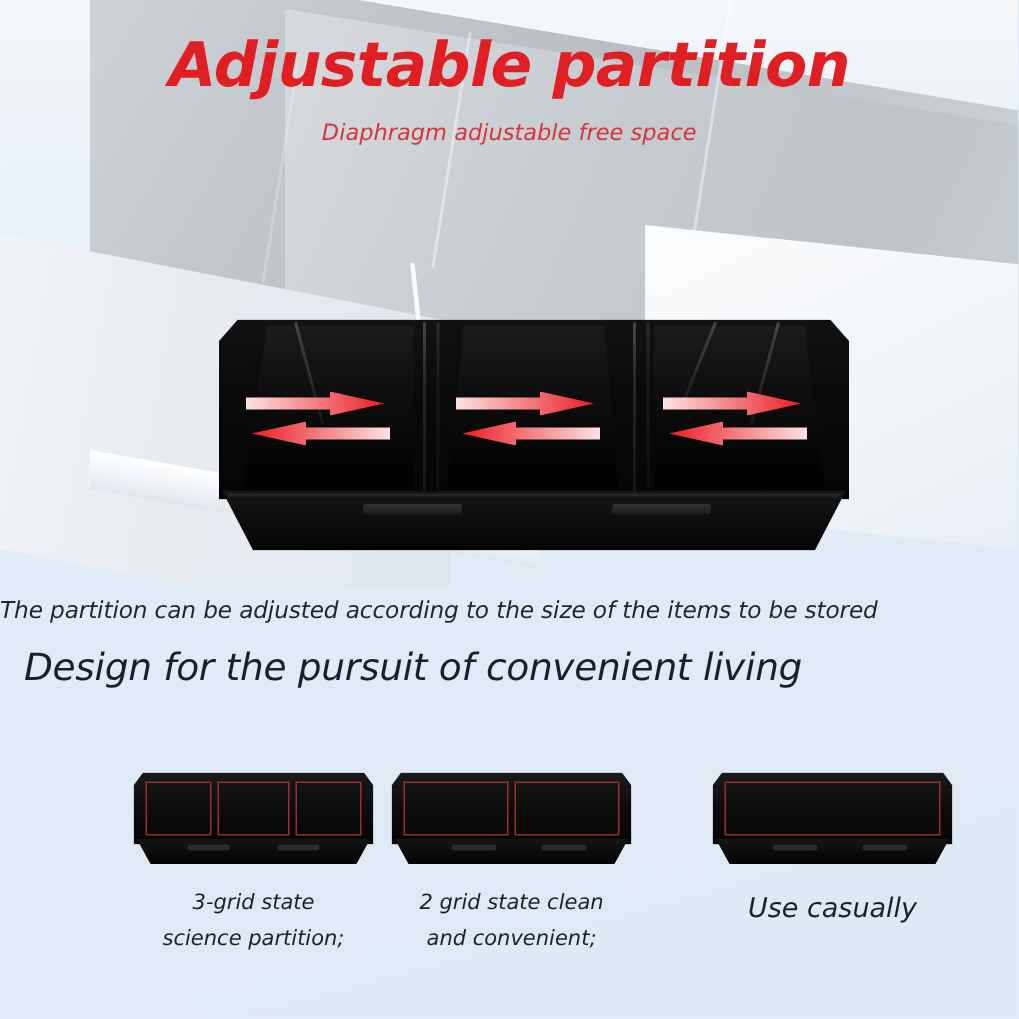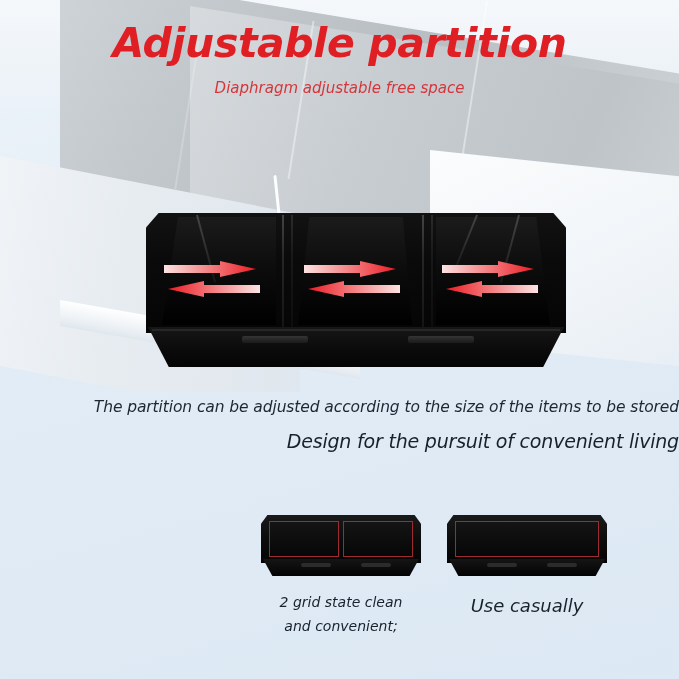--- a/index.html
+++ b/index.html
@@ -226,56 +226,56 @@
     height: 16px;
   }
   .arrow.right { top: 0; left: 0; }
   .arrow.left  { top: 20px; left: 4px; }
 
   
   .mid-text {
     position: absolute;
     left: 0; top: 398px;
     width: 679px;
-    text-align: right;
+    text-align: left;
     z-index: 12;
   }
   .mid-line-1 {
     margin: 0;
     font-family: "DejaVu Sans", sans-serif;
     font-style: italic;
     font-size: 15.5px;
     color: #1c2733;
     letter-spacing: -.1px;
   }
   .mid-line-2 {
-    margin: 14px 0 0 0;
-    font-family: "DejaVu Sans", sans-serif;
-    font-style: italic;
-    font-size: 19px;
+    margin: 14px 0 0 16px;
+    font-family: "DejaVu Sans", sans-serif;
+    font-style: italic;
+    font-size: 25px;
     color: #17212c;
     letter-spacing: -.2px;
   }
 
   
   .thumbs {
     position: absolute;
     left: 0; top: 515px;
     width: 679px;
     height: 164px;
     z-index: 12;
   }
   .thumb {
     position: absolute;
     top: 0;
     width: 182px;
   }
   .thumb.t1 { left: 78px; }
   .thumb.t2 { left: 250px; }
-  .thumb.t3 { left: 436px; }
+  .thumb.t3 { left: 464px; }
 
   .thumb-img {
     position: relative;
     width: 160px;
     height: 62px;
     margin: 0 auto;
   }
   .tb-body {
     position: absolute;
     left: 0; top: 0;
@@ -430,20 +430,35 @@
     <div class="handle h2"></div>
   </div>
 
   <div class="mid-text">
     <div class="mid-line-1">The partition can be adjusted according to the size of the items to be stored</div>
     <div class="mid-line-2">Design for the pursuit of convenient living</div>
   </div>
 
   <div class="thumbs">
 
+    <div class="thumb t1">
+      <div class="thumb-img">
+        <div class="tb-body"></div>
+        <div class="tb-cell" style="left:8px;  width:44px;"></div>
+        <div class="tb-cell" style="left:56px; width:48px;"></div>
+        <div class="tb-cell" style="left:108px;width:44px;"></div>
+        <div class="tb-base"></div>
+        <div class="tb-handle" style="left:36px; width:28px;"></div>
+        <div class="tb-handle" style="left:96px; width:28px;"></div>
+      </div>
+      <div class="thumb-cap cap-sm">
+        <div>3-grid state</div>
+        <div>science partition;</div>
+      </div>
+    </div>
 
     <div class="thumb t2">
       <div class="thumb-img">
         <div class="tb-body"></div>
         <div class="tb-cell" style="left:8px;  width:70px;"></div>
         <div class="tb-cell" style="left:82px; width:70px;"></div>
         <div class="tb-base"></div>
         <div class="tb-handle" style="left:40px; width:30px;"></div>
         <div class="tb-handle" style="left:100px;width:30px;"></div>
       </div>

